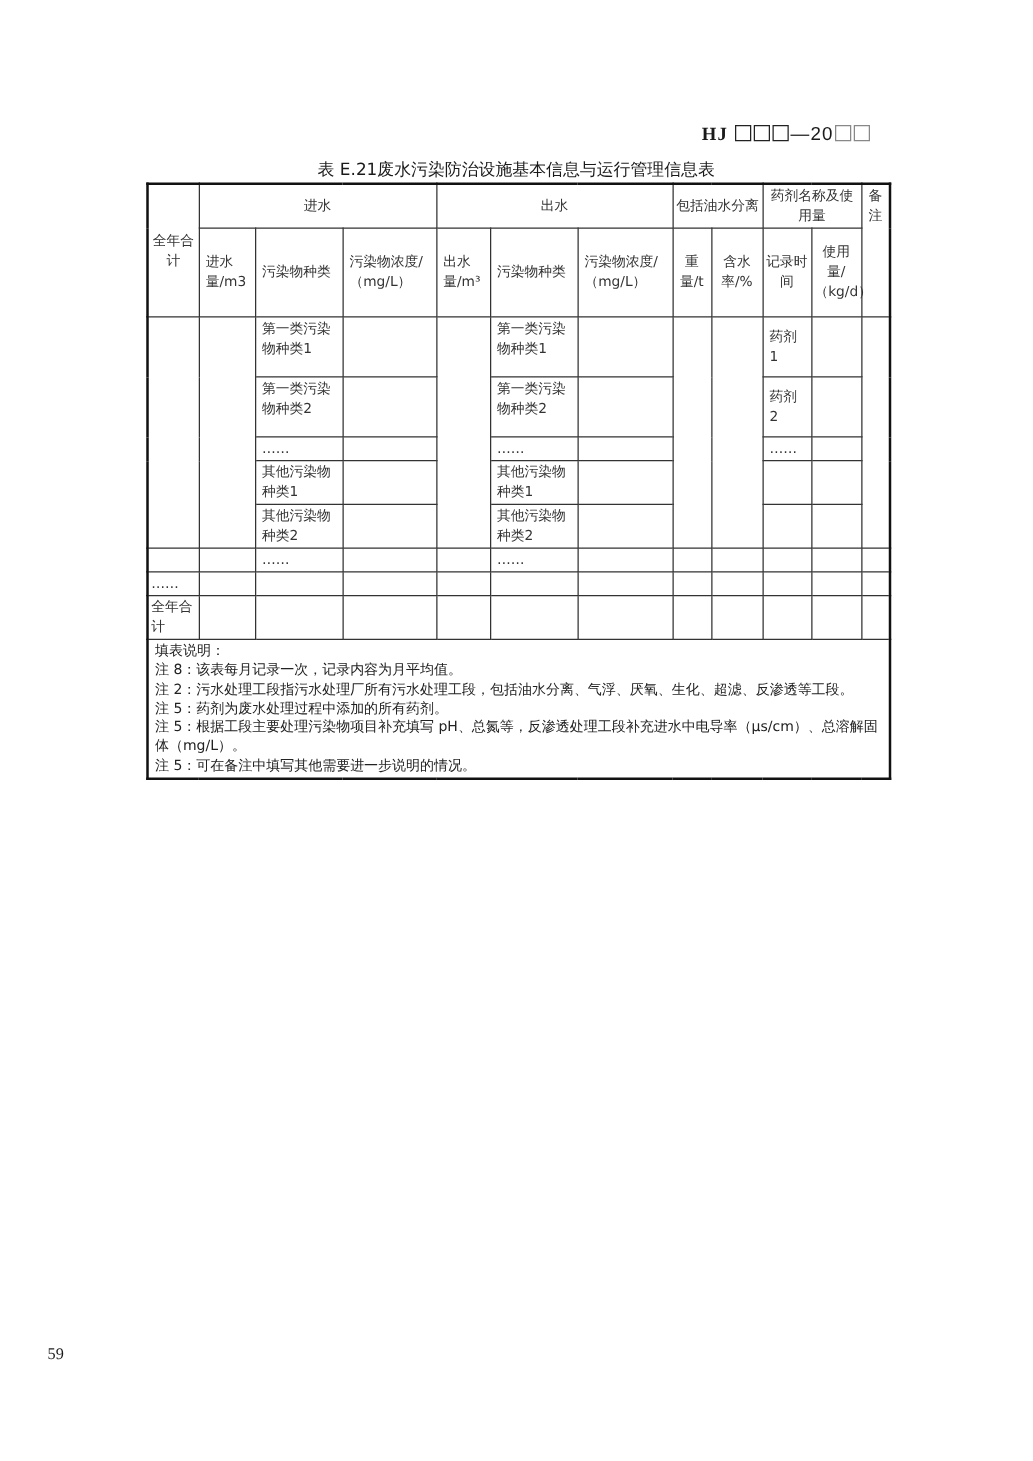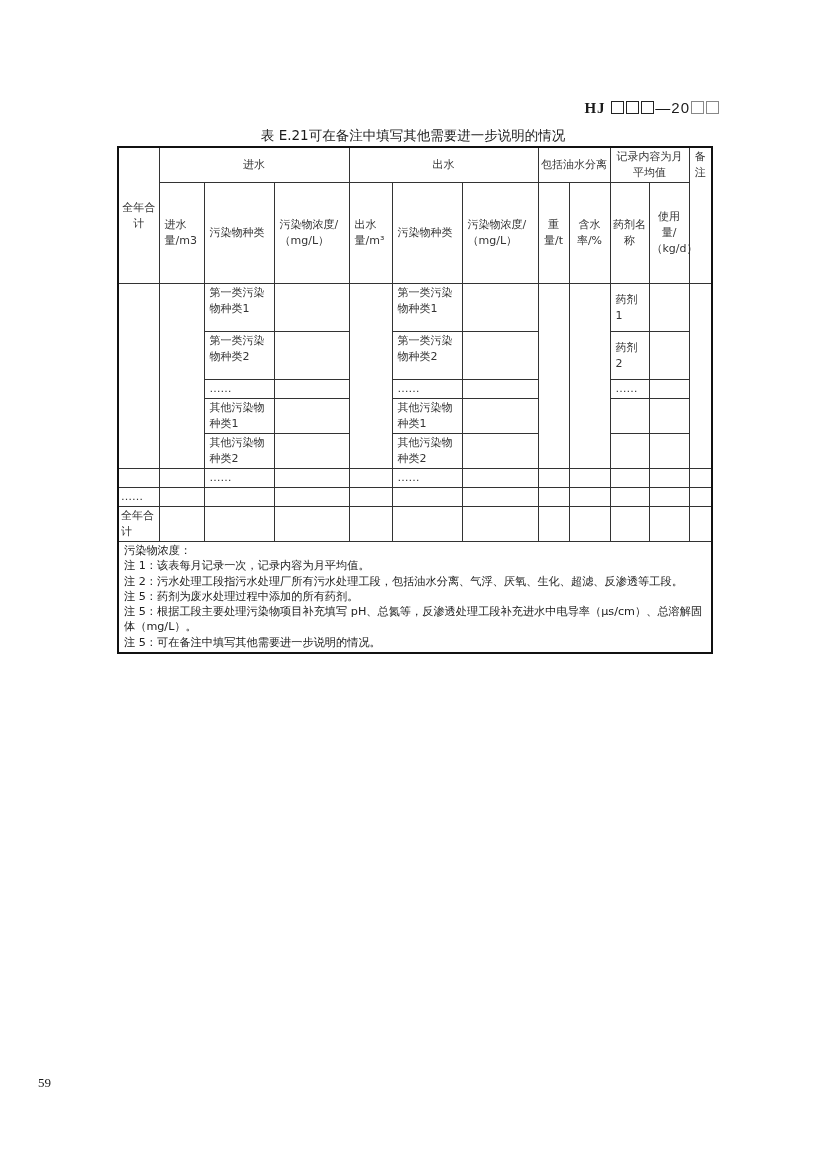--- a/index.html
+++ b/index.html
@@ -1,18 +1,18 @@
 <!DOCTYPE html>
 <html><head>
 <meta charset="utf-8">
 <style>
   html, body { margin:0; padding:0; background:#ffffff; }
   body { width:826px; height:1169px; position:relative; overflow:hidden;
          font-family:"DejaVu Sans","Liberation Sans",sans-serif; color:#1a1a1a; }
-  .std-code { position:absolute; left:555px; top:99px; width:165px; text-align:right;
+  .std-code { position:absolute; left:532px; top:99px; width:165px; text-align:right;
               font-size:15px; font-weight:bold; font-family:"Liberation Serif","DejaVu Serif",serif; letter-spacing:1px; }
   .std-code .box { display:inline-block; width:11px; height:11px; border:1.5px solid #222; margin:0 1px; vertical-align:-1px; }
   .std-code .box.light { border-color:#888; border-width:1px; }
   .std-code .yr { font-weight:normal; font-family:"Liberation Sans",sans-serif; font-size:15px; }
   .caption { position:absolute; left:0; width:826px; top:127px; text-align:center; font-size:13.5px; }
   .caption .num { }
   table.main { position:absolute; left:117px; top:146px; width:594px; border-collapse:collapse;
                border:2px solid #111; table-layout:fixed; font-size:11px; line-height:16px; }
   table.main td { border:1px solid #333; vertical-align:top; padding:1px 5px; color:#333; }
   table.main td.c { text-align:center; vertical-align:middle; }
@@ -26,21 +26,21 @@
 </style>
 </head>
 <body>
 
 <div class="std-code">
   <span>HJ</span>
   <span class="box"></span><span class="box"></span><span class="box"></span><span class="yr">—20</span><span class="box light"></span><span class="box light"></span>
 </div>
 
 <div class="caption">
-  <span class="num">表 E.21</span><span>可在备注中填写其他需要进一步说明的情况</span>
+  <span class="num">表 E.21</span><span>废水污染防治设施基本信息与运行管理信息表</span>
 </div>
 
 <table class="main">
   <colgroup>
     <col style="width:41px">
       <col style="width:45px">
       <col style="width:70px">
       <col style="width:75px">
     <col style="width:43px">
       <col style="width:70px">
@@ -50,33 +50,33 @@
       <col style="width:39px">
       <col style="width:40px">
       <col style="width:23px">
   </colgroup>
   <tbody>
       <tr style="height:33px">
     <td rowspan="2" class="c sm">全年合计</td>
     <td colspan="3" class="c">进水</td>
     <td colspan="3" class="c">出水</td>
     <td colspan="2" class="c sm">包括油水分离</td>
-    <td colspan="2" class="c sm">记录内容为月平均值</td>
+    <td colspan="2" class="c sm">药剂名称及使用量</td>
     <td rowspan="2" class="c sm" style="vertical-align:top;">备注</td>
   </tr>
-  <tr style="height:101px">
+  <tr style="height:71px">
     <td class="m">进水量/m3</td>
     <td class="m">污染物种类</td>
     <td class="m">污染物浓度/（mg/L）</td>
     <td class="m">出水量/m³</td>
     <td class="m">污染物种类</td>
     <td class="m">污染物浓度/（mg/L）</td>
     <td class="c sm">重量/t</td>
     <td class="c sm">含水率/%</td>
-    <td class="c sm">药剂名称</td>
+    <td class="c sm">记录时间</td>
     <td class="c sm">使用量/（kg/d）</td>
   </tr>
 
   <tr style="height:48px">
     <td rowspan="5"></td>
     <td rowspan="5"></td>
     <td>第一类污染物种类1</td>
     <td></td>
     <td rowspan="5"></td>
     <td>第一类污染物种类1</td>
@@ -156,22 +156,22 @@
     <td></td>
     <td></td>
     <td></td>
     <td></td>
     <td></td>
     <td></td>
     <td></td>
   </tr>
   <tr>
     <td colspan="12" class="notes">
-      <div>污染物浓度：</div>
-      <div>注 1：该表每月记录一次，记录内容为月平均值。</div>
+      <div>填表说明：</div>
+      <div>注 8：该表每月记录一次，记录内容为月平均值。</div>
       <div>注 2：污水处理工段指污水处理厂所有污水处理工段，包括油水分离、气浮、厌氧、生化、超滤、反渗透等工段。</div>
       <div>注 5：药剂为废水处理过程中添加的所有药剂。</div>
       <div>注 5：根据工段主要处理污染物项目补充填写 pH、总氮等，反渗透处理工段补充进水中电导率（μs/cm）、总溶解固体（mg/L）。</div>
       <div>注 5：可在备注中填写其他需要进一步说明的情况。</div>
     </td>
   </tr>
 </tbody>
   </table>
 
 <div class="page-num">59</div>

